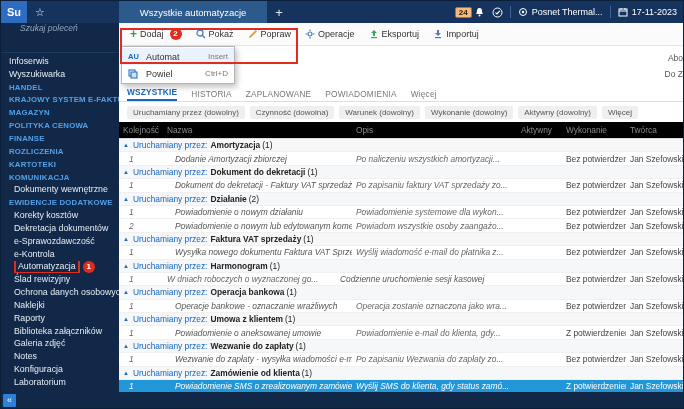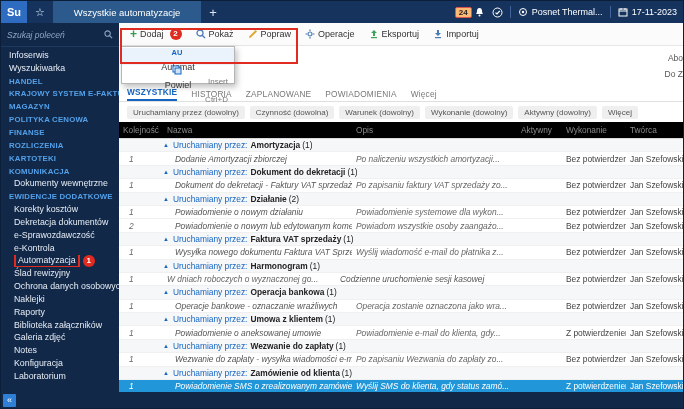--- a/index.html
+++ b/index.html
@@ -3,52 +3,52 @@
 <meta charset="utf-8">
 <style>
   *{margin:0;padding:0;box-sizing:border-box;font-family:"Liberation Sans",sans-serif;}
   html,body{width:684px;height:409px;overflow:hidden;background:#dcdcdc;}
   .app{position:relative;width:684px;height:409px;background:#fff;overflow:hidden;border:1px solid #0c1f3a;}
 
   
   .topbar{position:absolute;top:0;left:0;right:0;height:22px;background:#16335e;display:flex;align-items:center;color:#fff;z-index:50;}
   .logo{width:26px;height:22px;background:#2d6cc0;color:#fff;font-weight:bold;font-size:11px;display:flex;align-items:center;justify-content:center;cursor:pointer;}
   .star{width:26px;text-align:center;font-size:11px;color:#cfe0f2;cursor:pointer;}
-  .tab{height:22px;background:#2c5a8c;padding:0 12px;display:flex;align-items:center;justify-content:center;font-size:9.5px;min-width:148px;cursor:pointer;}
+  .tab{margin-left:66px;height:22px;background:#2c5a8c;padding:0 12px;display:flex;align-items:center;justify-content:center;font-size:9.5px;min-width:148px;cursor:pointer;}
   .newtab{width:24px;text-align:center;font-size:13px;color:#dbe7f3;cursor:pointer;}
   .topbar-right{margin-left:auto;display:flex;align-items:center;gap:7px;padding-right:6px;font-size:9px;}
   .bellwrap{display:flex;align-items:center;gap:2px;cursor:pointer;}
   .count-badge{background:#fdba74;color:#222;font-size:8px;font-weight:bold;padding:0 3px;border-radius:2px;height:11px;display:flex;align-items:center;border:1px solid #d9534f;}
   .vsep{width:1px;height:12px;background:#41639a;}
   .device,.date{display:flex;align-items:center;gap:4px;cursor:pointer;white-space:nowrap;}
 
   
   .sidebar{position:absolute;top:22px;left:0;width:118px;bottom:0;background:#112849;color:#dce6f2;z-index:10;}
-  .search{height:24px;display:flex;align-items:center;justify-content:space-between;padding:0 6px;border-bottom:1px solid #1d3a61;}
+  .search{height:30px;display:flex;align-items:flex-start;justify-content:space-between;padding:0 19px;border-bottom:1px solid #1d3a61;}
   .search-input{background:transparent;border:none;outline:none;width:86px;font-size:8.5px;font-style:italic;color:#cfe0f2;}
   .search-input::placeholder{color:#8fa5c0;}
   #side-list{padding-top:2px;}
   .side-item{height:12.85px;display:flex;align-items:center;padding:0 4px 0 8px;font-size:8.8px;white-space:nowrap;overflow:hidden;cursor:pointer;color:#e7edf5;}
   .side-item.section{color:#53a0e8;font-weight:bold;font-size:7.8px;letter-spacing:.2px;}
   .side-item.sub{padding-left:13px;}
   .side-lbl{display:inline-block;line-height:11px;}
   .ann-outline{border:2px solid #e02b20;padding:0 2px;}
   .num-badge{display:inline-flex;flex:none;align-items:center;justify-content:center;width:12px;height:12px;border-radius:50%;background:#e02b20;color:#fff;font-size:8px;font-weight:bold;margin-left:3px;line-height:1;}
 
   
   .main{position:absolute;top:22px;left:118px;right:0;bottom:16px;background:#fff;overflow:hidden;}
   .toolbar{position:absolute;top:0;left:0;right:0;height:23px;display:flex;align-items:center;padding:0 4px;background:#fbfbfb;border-bottom:1px solid #e6e6e6;}
   .tbtn{display:flex;align-items:center;gap:3px;font-size:9px;color:#333;padding:3px 7px;cursor:pointer;white-space:nowrap;}
   .plus{color:#2e9e4f;font-weight:bold;font-size:12px;line-height:1;}
 
   .edge-text{position:absolute;right:0;font-size:8.5px;color:#555;white-space:nowrap;}
 
   
   .dropdown{position:absolute;left:2px;top:23px;width:114px;background:#fff;border:1px solid #b5b5b5;box-shadow:2px 3px 6px rgba(0,0,0,.25);z-index:30;padding:1px 0;}
-  .ditem{height:17px;display:flex;align-items:center;gap:5px;padding:0 6px;font-size:9px;color:#333;cursor:pointer;flex-direction:column;}
+  .ditem{height:17px;display:flex;align-items:center;gap:5px;padding:0 6px;font-size:9px;color:#333;cursor:pointer;}
   .ditem.first{background:#eaf3fc;}
   .dbadge{color:#1565c0;font-weight:bold;font-size:7.5px;width:13px;flex:none;}
   .dicon{width:13px;flex:none;display:flex;align-items:center;}
   .dshortcut{margin-left:auto;color:#777;font-size:8px;}
 
   .ann2{position:absolute;left:1px;top:5px;width:178px;height:36px;border:2px solid #e02b20;z-index:40;pointer-events:none;}
 
   
   .subtabs{position:absolute;top:63px;left:0;right:0;height:16px;display:flex;align-items:flex-end;gap:14px;padding:0 8px;background:#fff;border-bottom:1px solid #dfdfdf;}
   .subtab{font-size:8.3px;color:#777;padding-bottom:2px;letter-spacing:.2px;cursor:pointer;}
@@ -63,21 +63,21 @@
   .thead{position:absolute;top:99px;left:0;right:0;height:17px;display:flex;align-items:center;background:#000000;border-bottom:1px solid #d9d9d9;font-size:8.3px;color:#8a8a8a;}
   .cell{padding:0 4px;overflow:hidden;white-space:nowrap;}
   .c1{width:44px;flex:none;}
   .c2{width:189px;flex:none;}
   .c3{width:165px;flex:none;}
   .c4{width:45px;flex:none;}
   .c5{width:64px;flex:none;}
   .c6{flex:1;}
   .tbody{position:absolute;top:116px;left:0;right:0;bottom:0;overflow:hidden;}
   .trow{display:flex;align-items:center;height:13.4px;border-bottom:1px solid #f0f0f0;font-size:8.4px;cursor:pointer;}
-  .trow.group{background:#f6f7f9;padding-left:40px;}
+  .trow.group{background:#f6f7f9;}
   .tri{color:#1565c0;font-size:6px;margin-left:4px;line-height:1;}
   .gpre{color:#1565c0;margin-left:4px;}
   .gname{font-weight:bold;color:#222;margin-left:3px;}
   .gcount{color:#222;margin-left:2px;}
   .trow.data .c1{padding-left:10px;font-style:italic;color:#666;}
   .trow.data .c2{font-style:italic;color:#555;padding-left:12px;}
   .trow.data .c3{font-style:italic;color:#666;}
   .trow.data .c5{color:#444;}
   .trow.data .c6{color:#444;}
   .trow.data.selected{background:#2196d9;border-color:#2196d9;}

